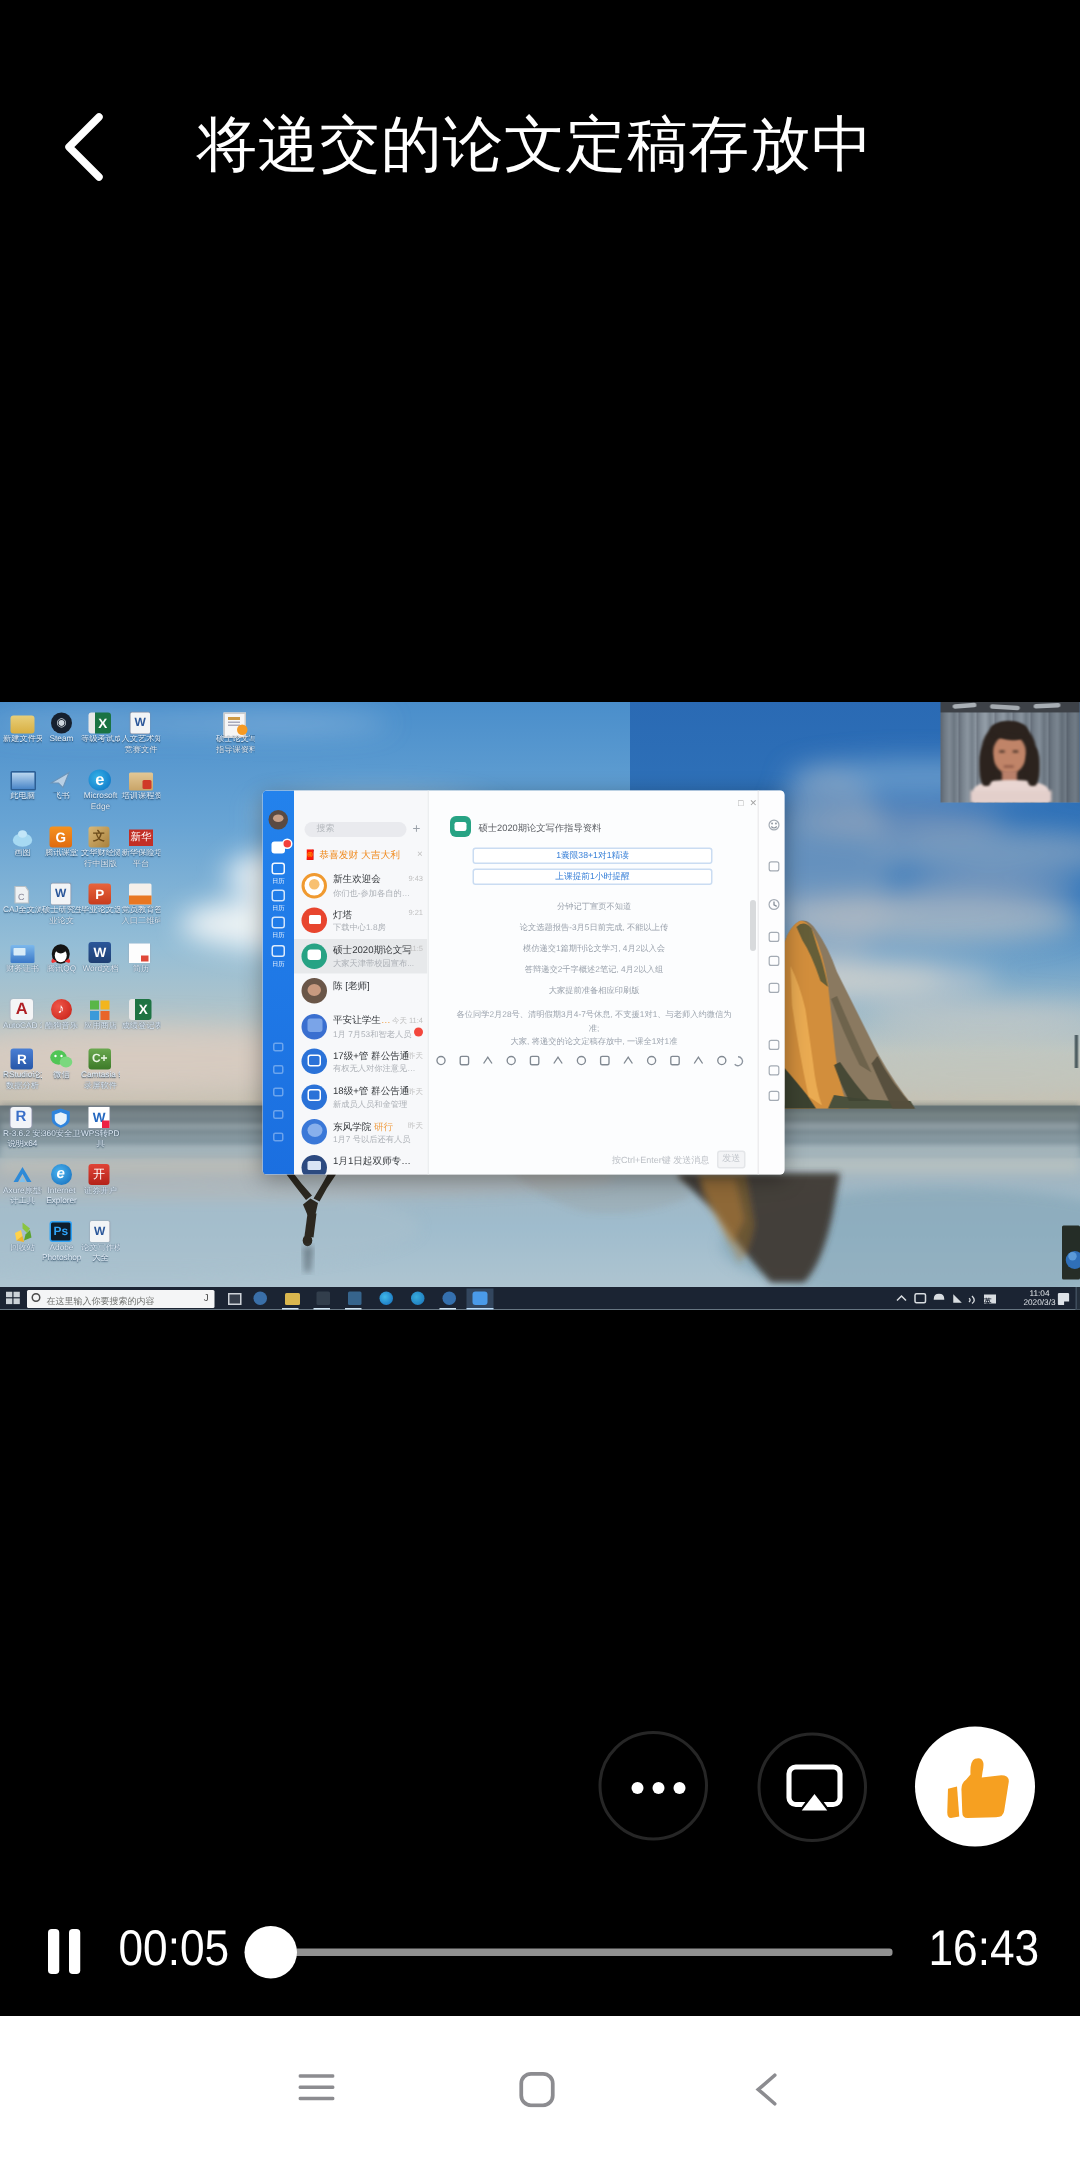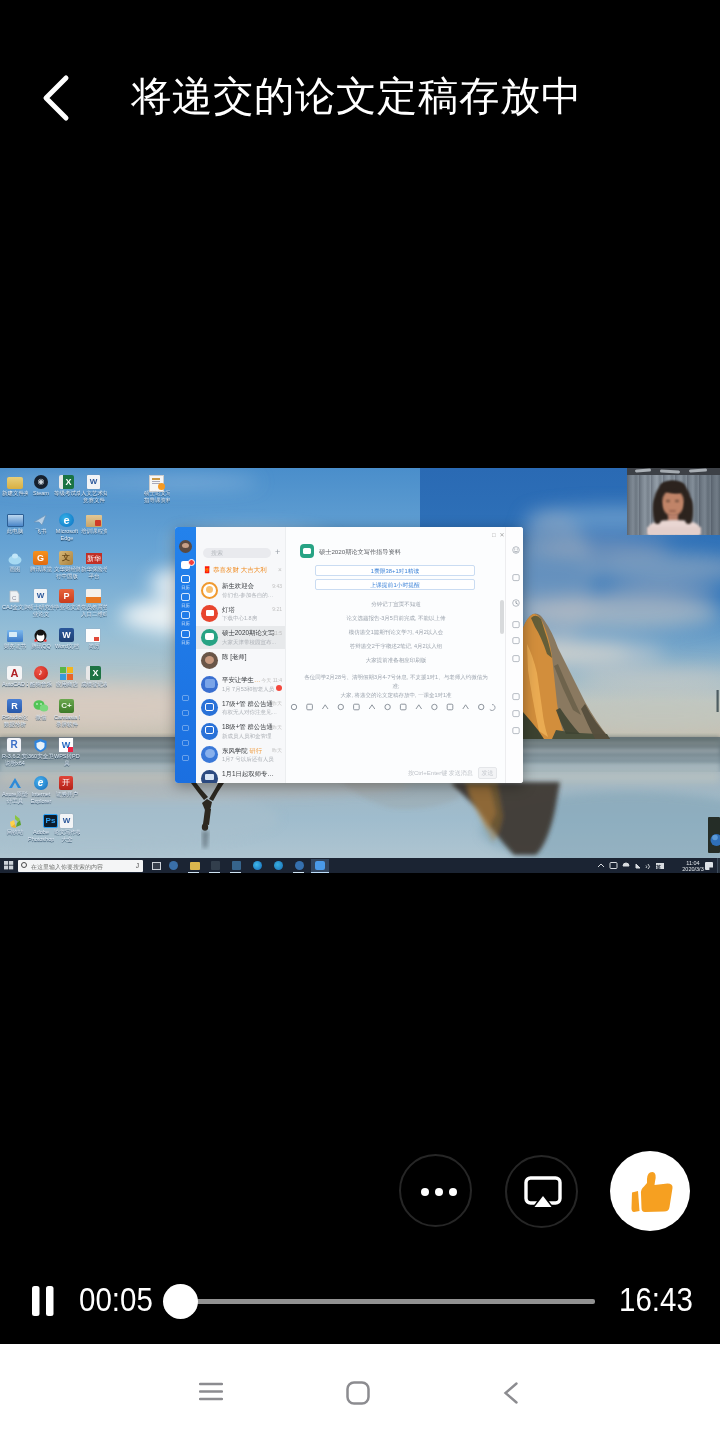--- a/index.html
+++ b/index.html
@@ -317,21 +317,21 @@
         <div style="width:14px;height:14px;background:linear-gradient(#e04438,#b42218);border-radius:2px;color:#fff;font-size:8px;text-align:center;line-height:14px">开</div>
       </div>
     <div class="ilbl" style="left:54px;top:323px">证券开户</div>
     <div class="abs" style="left:7px;top:346px"><svg width="16" height="15">
           <path d="M8 1 L13 5 L11 8 L8 5 Z" fill="#8bc540"></path>
           <path d="M13 6 L14 11 L9 13 L10 9 Z" fill="#5ba32e"></path>
           <path d="M7 6 L3 8 L4 13 L8 10 Z" fill="#ffd24a"></path>
           <path d="M4 13 L9 14 L8 10 Z" fill="#f0b428"></path>
         </svg></div>
     <div class="ilbl" style="left:2px;top:361px">回收站</div>
-    <div class="abs" style="left:43px;top:346px">
+    <div class="abs" style="left:33px;top:346px">
         <div style="width:15px;height:14px;background:#0d1d2c;border:1px solid #2fa3f7;border-radius:2px;box-sizing:border-box;color:#2fa3f7;font-size:8px;font-weight:bold;text-align:center;line-height:12px">Ps</div>
       </div>
     <div class="ilbl" style="left:28px;top:361px">Adobe</div>
     <div class="ilbl" style="left:28px;top:368px">Photoshop</div>
     <div class="abs" style="left:59px;top:346px">
         <div style="width:13px;height:14px;background:#f2f4f6;border-radius:1px;margin-left:1px;box-shadow:0 0 1px #889;color:#2b579a;font-size:8px;font-weight:bold;text-align:center;line-height:14px">W</div>
       </div>
     <div class="ilbl" style="left:54px;top:361px">论文写作模板</div>
     <div class="ilbl" style="left:54px;top:368px">大全</div>
     </div>

